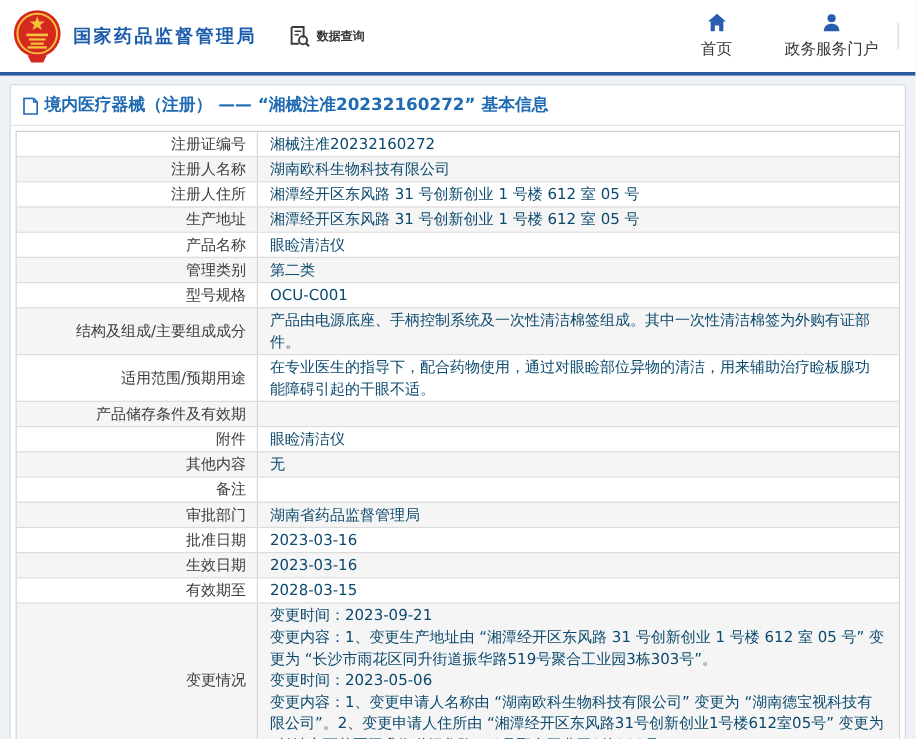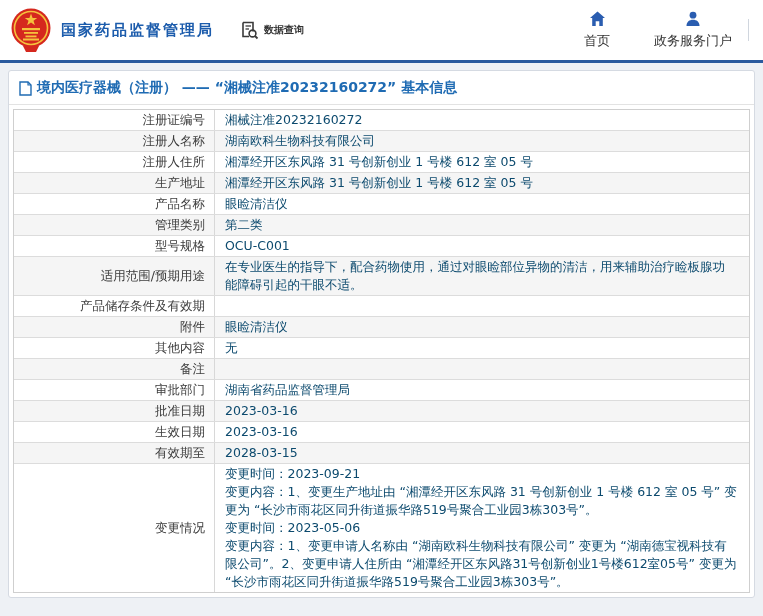--- a/index.html
+++ b/index.html
@@ -168,20 +168,24 @@
     </div>
     <div class="row">
       <div class="cell label">管理类别</div>
       <div class="cell value">第二类</div>
     </div>
     <div class="row">
       <div class="cell label">型号规格</div>
       <div class="cell value">OCU-C001</div>
     </div>
     <div class="row">
+      <div class="cell label">结构及组成/主要组成成分</div>
+      <div class="cell value">产品由电源底座、手柄控制系统及一次性清洁棉签组成。其中一次性清洁棉签为外购有证部件。</div>
+    </div>
+    <div class="row">
       <div class="cell label">适用范围/预期用途</div>
       <div class="cell value">在专业医生的指导下，配合药物使用，通过对眼睑部位异物的清洁，用来辅助治疗睑板腺功能障碍引起的干眼不适。</div>
     </div>
     <div class="row">
       <div class="cell label">产品储存条件及有效期</div>
       <div class="cell value"></div>
     </div>
     <div class="row">
       <div class="cell label">附件</div>
       <div class="cell value">眼睑清洁仪</div>

